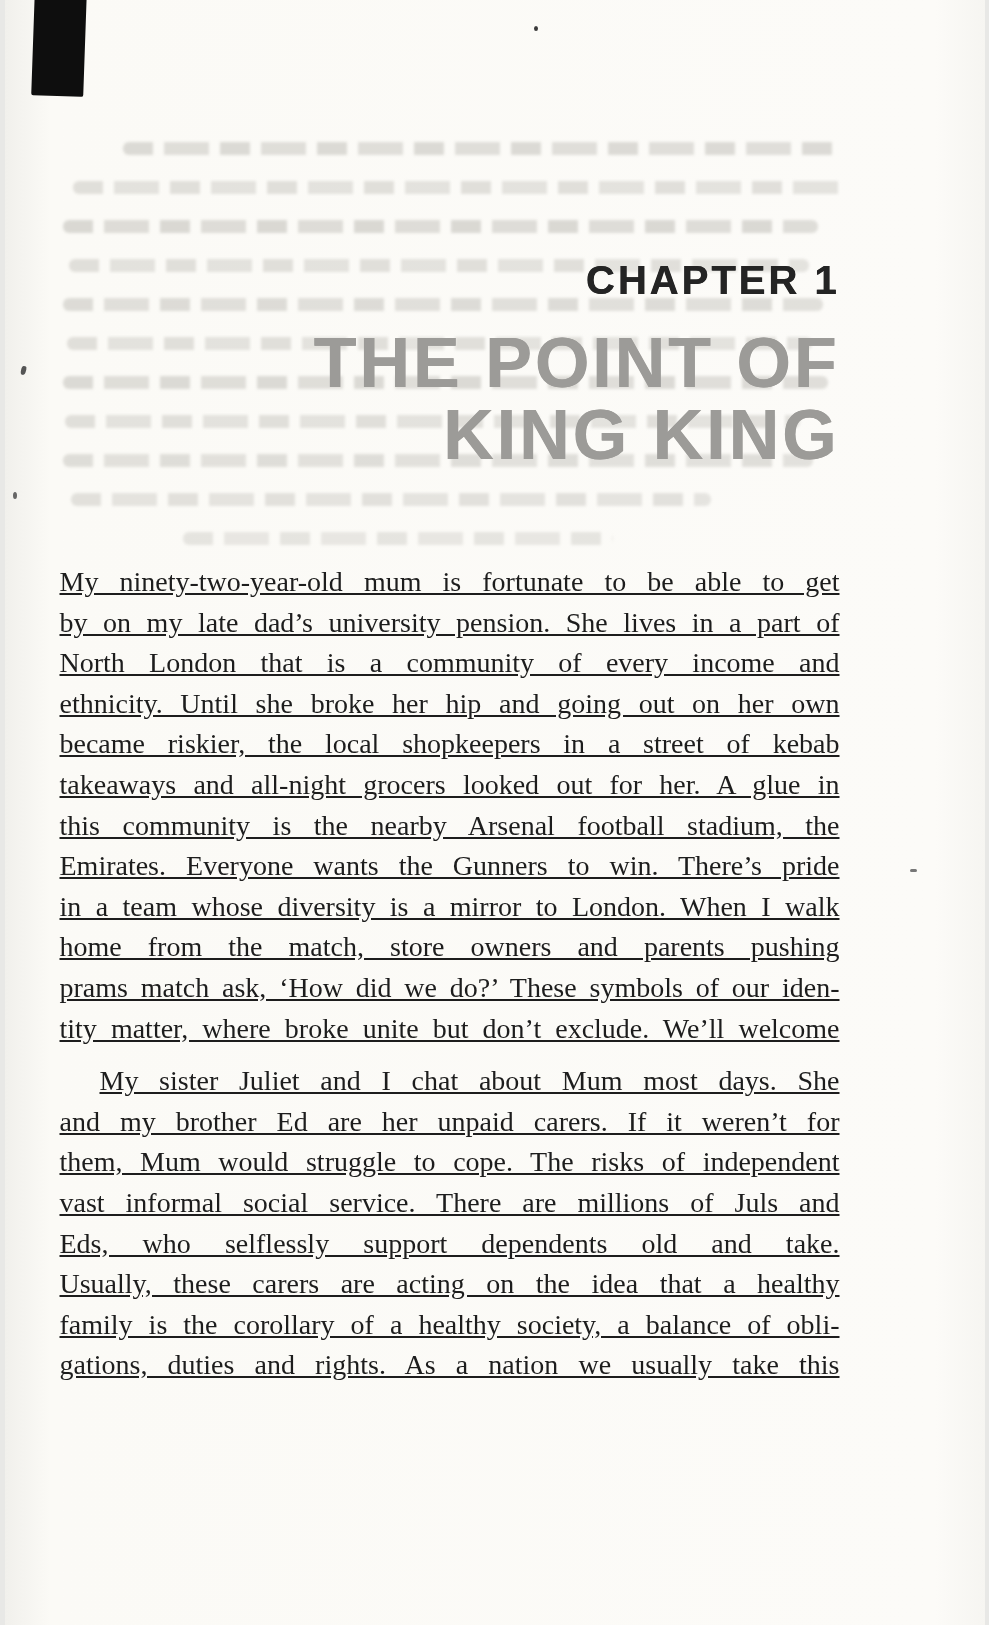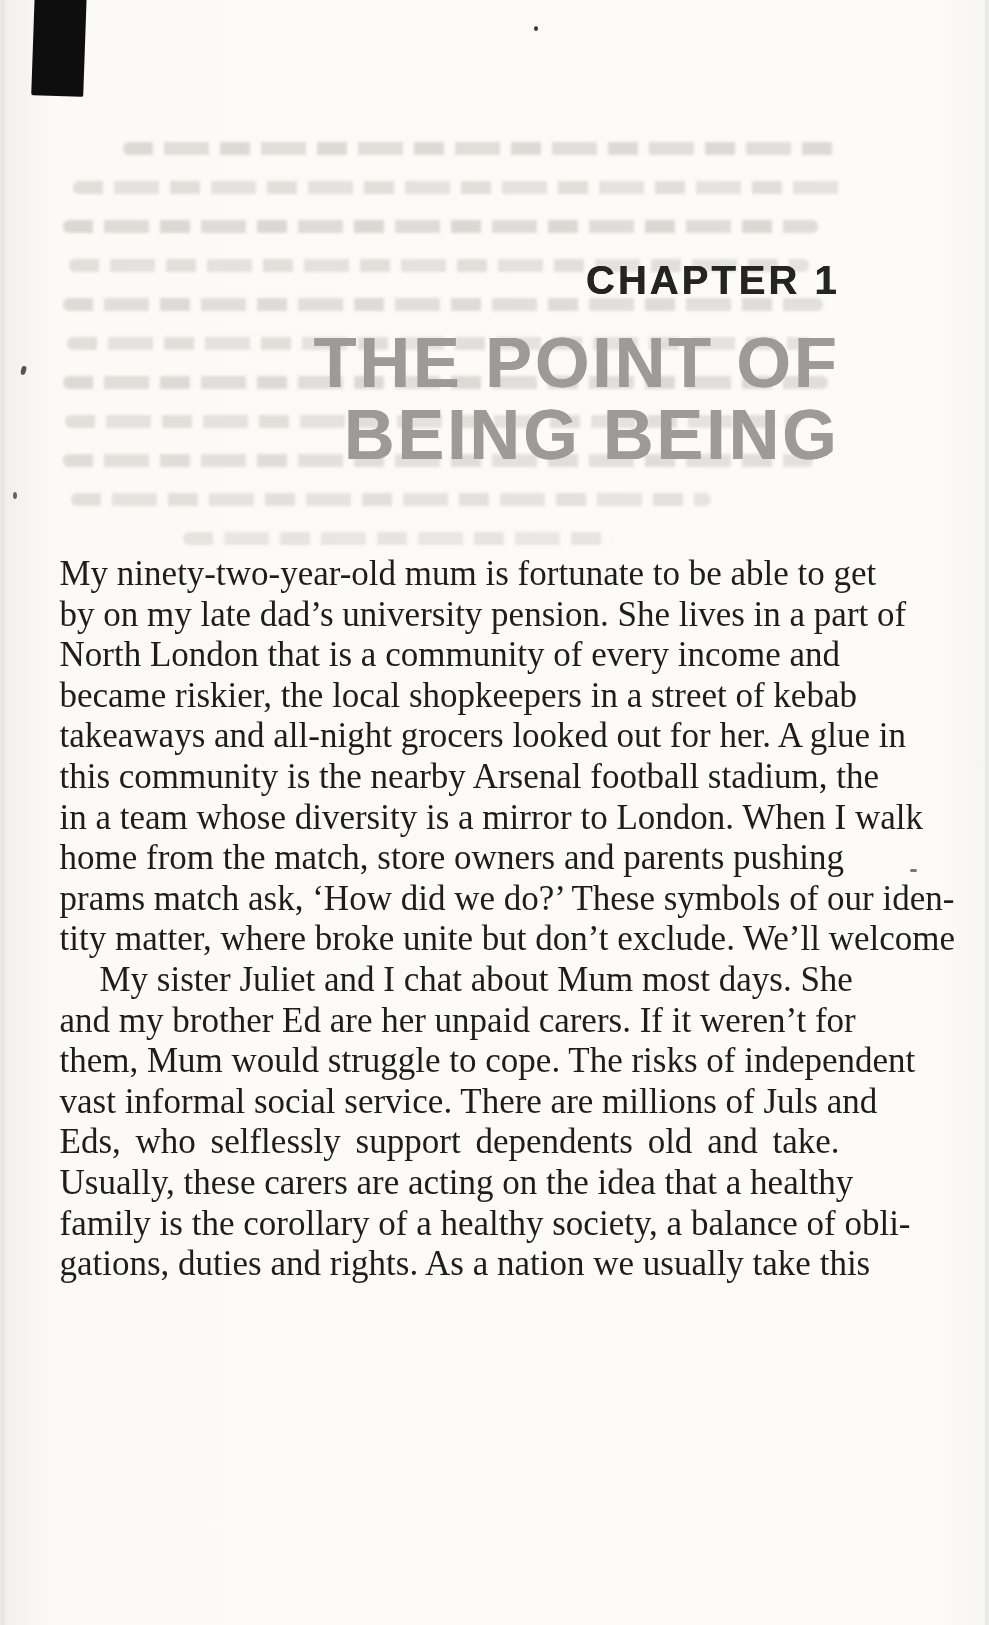--- a/index.html
+++ b/index.html
@@ -94,37 +94,39 @@
     line-height: 72px;
     letter-spacing: 3px;
     color: #9c9b98;
     text-shadow: 0.5px 0 0 #9c9b98;
   }
 
   
   .body-text {
     position: absolute;
     left: 55px;
-    top: 554px;
+    top: 566px;
     width: 780px;
     z-index: 2;
-    font-size: 35px;
+    font-size: 28px;
+    text-decoration: underline;
   }
   .line {
     height: 40.6px;
     text-align: justify;
     text-align-last: justify;
     white-space: nowrap;
     overflow: visible;
   }
   .line.last {
     text-align-last: left;
   }
   .line.indent {
     text-indent: 40px;
+    margin-top: 12px;
   }
 </style>
 </head>
 <body>
 
 <div class="page">
 
   <div class="corner-mark"></div>
   <div class="speck s1"></div>
   <div class="speck s2"></div>
@@ -142,31 +144,33 @@
     <div class="ghost-line"></div>
     <div class="ghost-line"></div>
     <div class="ghost-line"></div>
     <div class="ghost-line"></div>
   </div>
 
   <div class="heading-block">
     <div class="chapter-label">CHAPTER 1</div>
     <div class="chapter-title">
       <div>THE POINT OF</div>
-      <div>BEING BEING</div>
+      <div>KING KING</div>
     </div>
   </div>
 
   <div class="body-text">
       <div class="line">My ninety-two-year-old mum is fortunate to be able to get</div>
       <div class="line">by on my late dad’s university pension. She lives in a part of</div>
       <div class="line">North London that is a community of every income and</div>
+      <div class="line">ethnicity. Until she broke her hip and going out on her own</div>
       <div class="line">became riskier, the local shopkeepers in a street of kebab</div>
       <div class="line">takeaways and all-night grocers looked out for her. A glue in</div>
       <div class="line">this community is the nearby Arsenal football stadium, the</div>
+      <div class="line">Emirates. Everyone wants the Gunners to win. There’s pride</div>
       <div class="line">in a team whose diversity is a mirror to London. When I walk</div>
       <div class="line">home from the match, store owners and parents pushing</div>
       <div class="line">prams match ask, ‘How did we do?’ These symbols of our iden-</div>
       <div class="line">tity matter, where broke unite but don’t exclude. We’ll welcome</div>
       <div class="line indent">My sister Juliet and I chat about Mum most days. She</div>
       <div class="line">and my brother Ed are her unpaid carers. If it weren’t for</div>
       <div class="line">them, Mum would struggle to cope. The risks of independent</div>
       <div class="line">vast informal social service. There are millions of Juls and</div>
       <div class="line">Eds, who selflessly support dependents old and take.</div>
       <div class="line">Usually, these carers are acting on the idea that a healthy</div>

